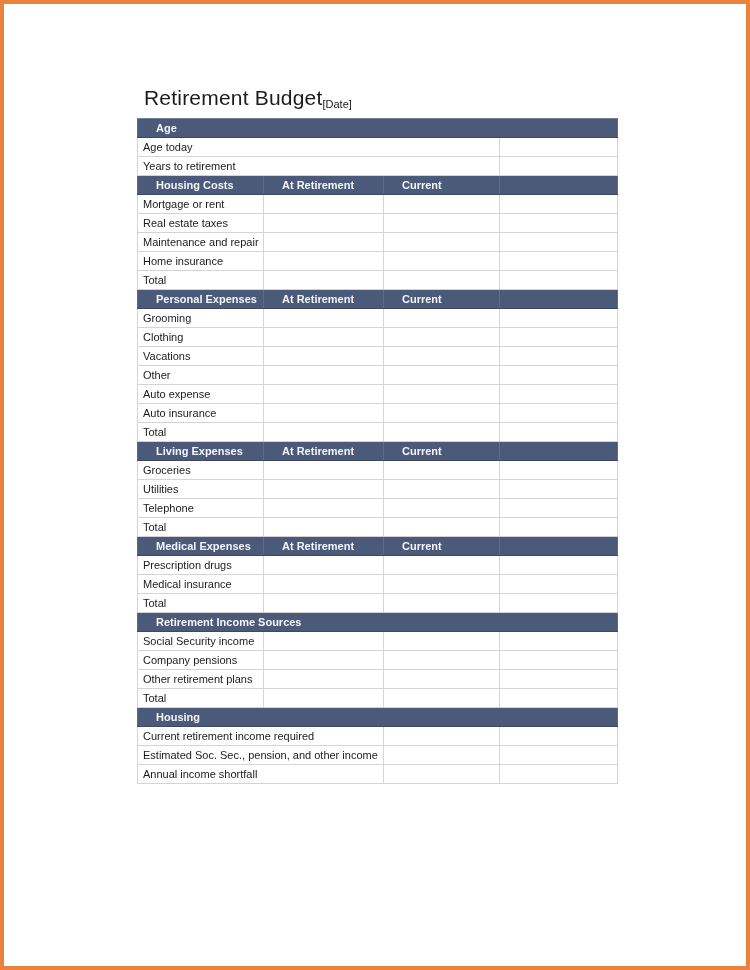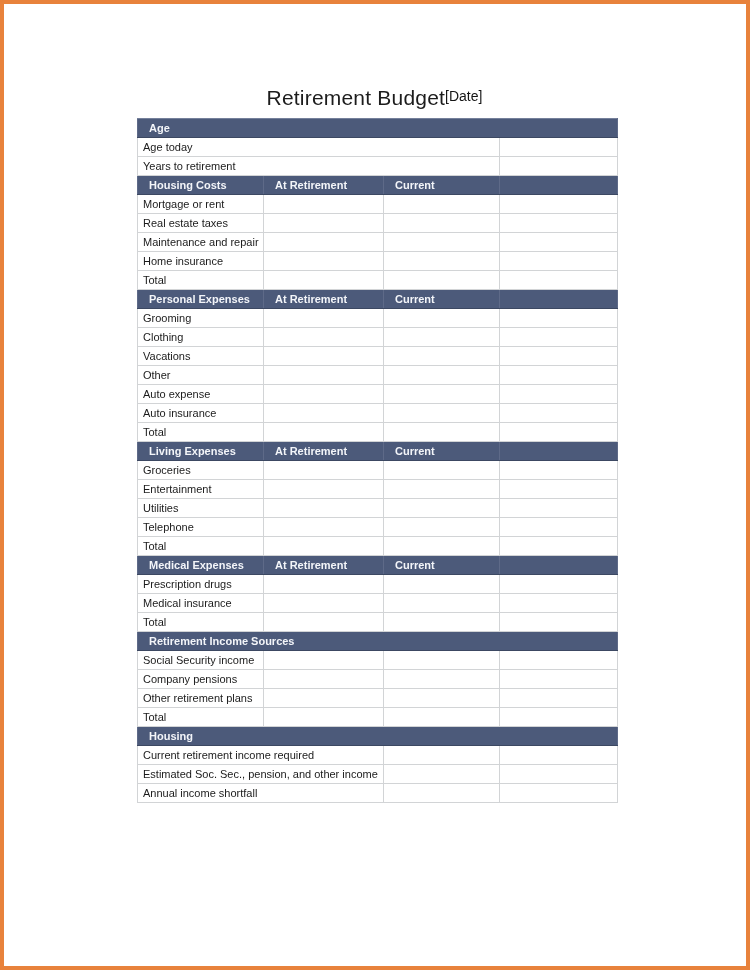--- a/index.html
+++ b/index.html
@@ -6,51 +6,51 @@
   .page{
     position:relative;
     width:750px;height:970px;
     box-sizing:border-box;
     background:#ffffff;
     border:4px solid var(--accent,#E8823C);
     overflow:hidden;
     font-family:"Liberation Sans",sans-serif;
   }
   .title-row{
-    position:absolute;left:127px;top:82px;width:480px;
-    display:flex;justify-content:center;align-items:flex-end;
+    position:absolute;left:133px;top:82px;width:480px;
+    display:flex;justify-content:flex-start;align-items:flex-end;
   }
   .doc-title{
     margin:0;padding-left:7px;
     font-family:"Liberation Sans",sans-serif;
     font-size:21px;font-weight:400;color:#1c1c1c;letter-spacing:0.2px;
   }
   .doc-date{
-    font-size:14px;color:#151515;margin-bottom:6px;
+    font-size:11px;color:#151515;margin-bottom:0;
   }
   table.budget{
     position:absolute;left:133px;top:114px;width:480px;
     border-collapse:collapse;table-layout:fixed;
     font-size:11px;color:#1b1b1b;
   }
   table.budget td{
     height:18px;line-height:18px;
     padding:0 2px 0 5px;
     border:1px solid #D2D4D6;
     overflow:hidden;white-space:nowrap;
     background:#ffffff;
   }
   tr.sec-header td{
     background:var(--header-bg,#4C5A7A);
     color:#F3F5F9;font-weight:700;
     border-top:1px solid #75809B;
     border-bottom:1px solid #3C4862;
     border-left:1px solid #5E6A88;
     border-right:1px solid #5E6A88;
-    padding-left:11px;
+    padding-left:18px;
   }
   td.cell-w{background:#FEFEFE;}
   td.cell-l{background:var(--light-cell,#ECEDEA);}
   td.cell-g{background:var(--gray-cell,#C9CCCA);border-color:#C4C7C9;}
 </style>
 </head>
 <body>
 
 <div class="page">
   <div class="title-row">
@@ -167,26 +167,20 @@
           <td colspan="1">Current</td>
           <td colspan="1"></td>
         </tr>
         <tr>
           <td colspan="1" class="cell-w">Groceries</td>
           <td colspan="1" class="cell-w"></td>
           <td colspan="1" class="cell-w"></td>
           <td colspan="1" class="cell-g"></td>
         </tr>
         <tr>
-          <td colspan="1" class="cell-w">Entertainment</td>
-          <td colspan="1" class="cell-w"></td>
-          <td colspan="1" class="cell-w"></td>
-          <td colspan="1" class="cell-g"></td>
-        </tr>
-        <tr>
           <td colspan="1" class="cell-w">Utilities</td>
           <td colspan="1" class="cell-w"></td>
           <td colspan="1" class="cell-w"></td>
           <td colspan="1" class="cell-g"></td>
         </tr>
         <tr>
           <td colspan="1" class="cell-w">Telephone</td>
           <td colspan="1" class="cell-w"></td>
           <td colspan="1" class="cell-w"></td>
           <td colspan="1" class="cell-g"></td>

